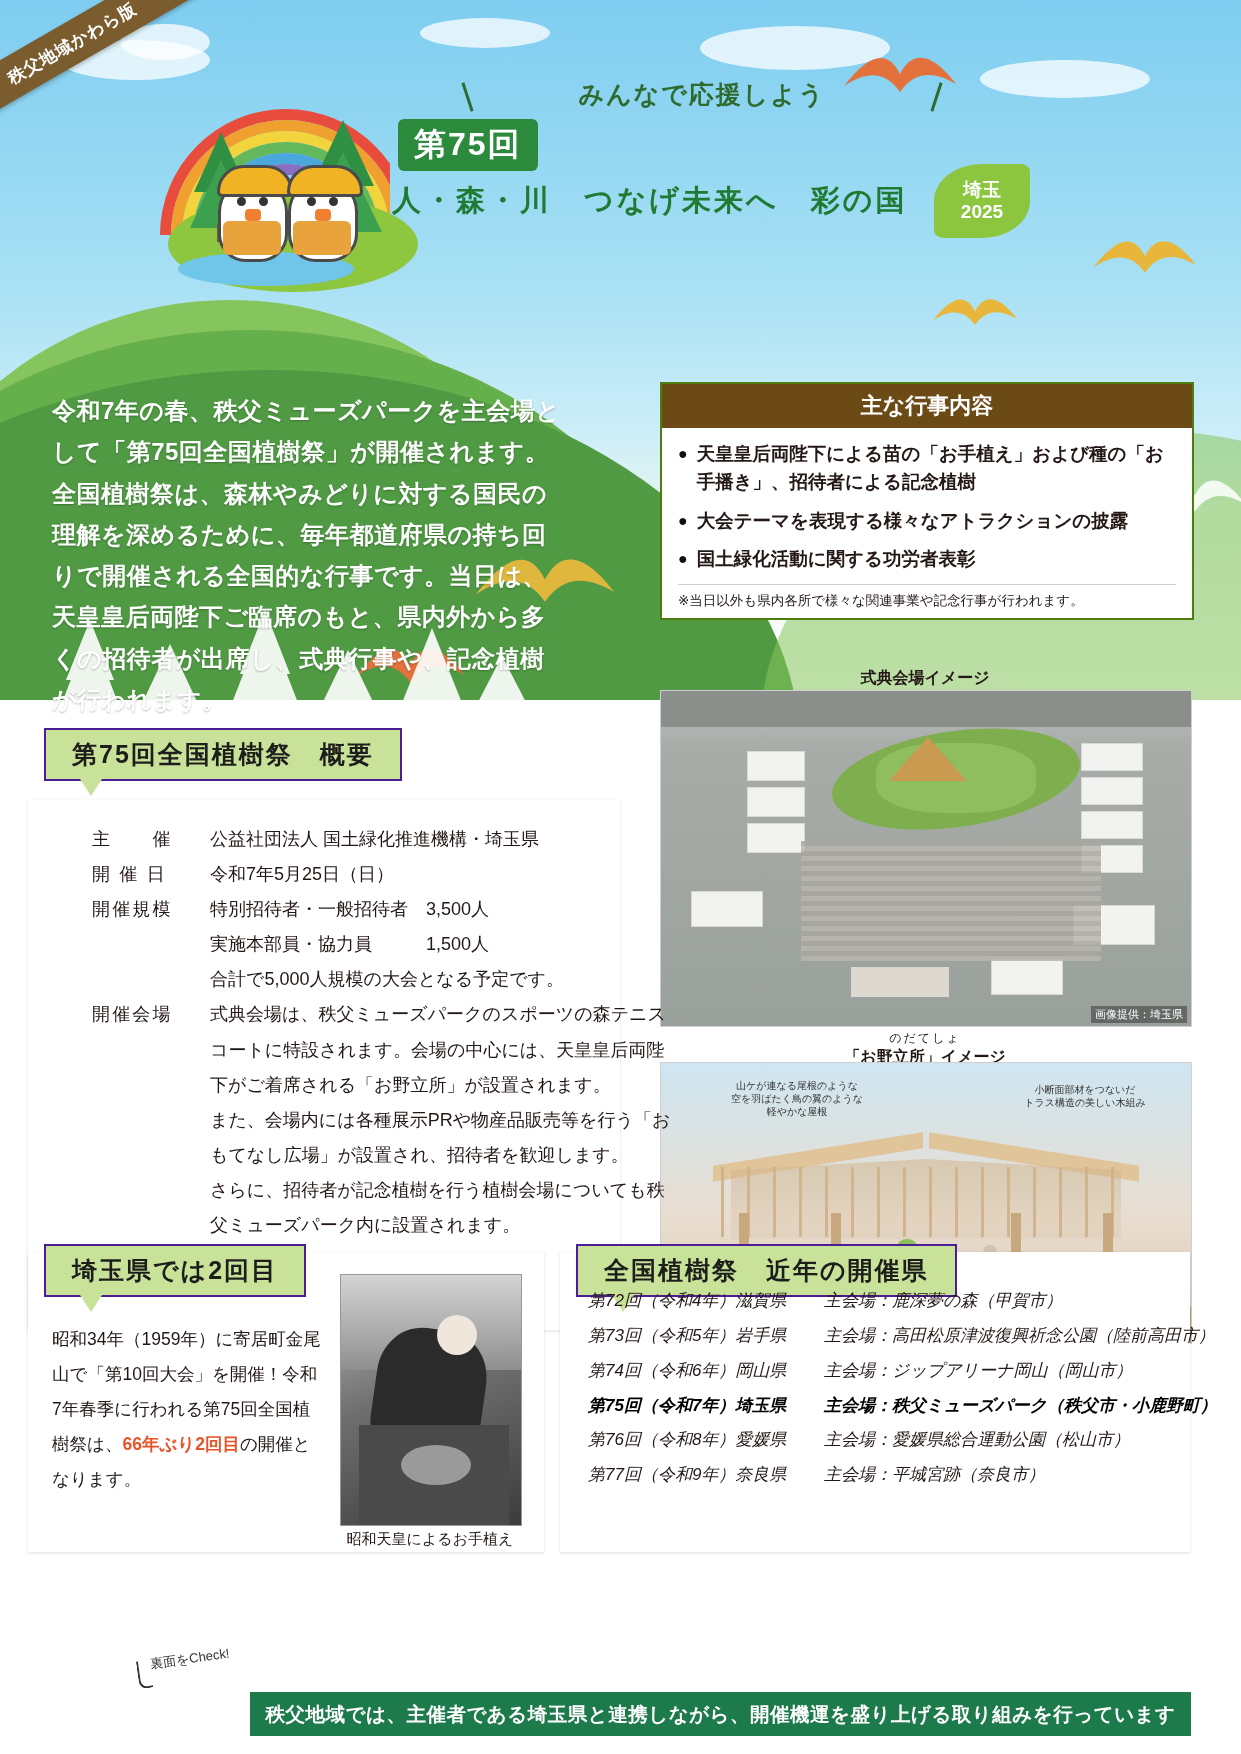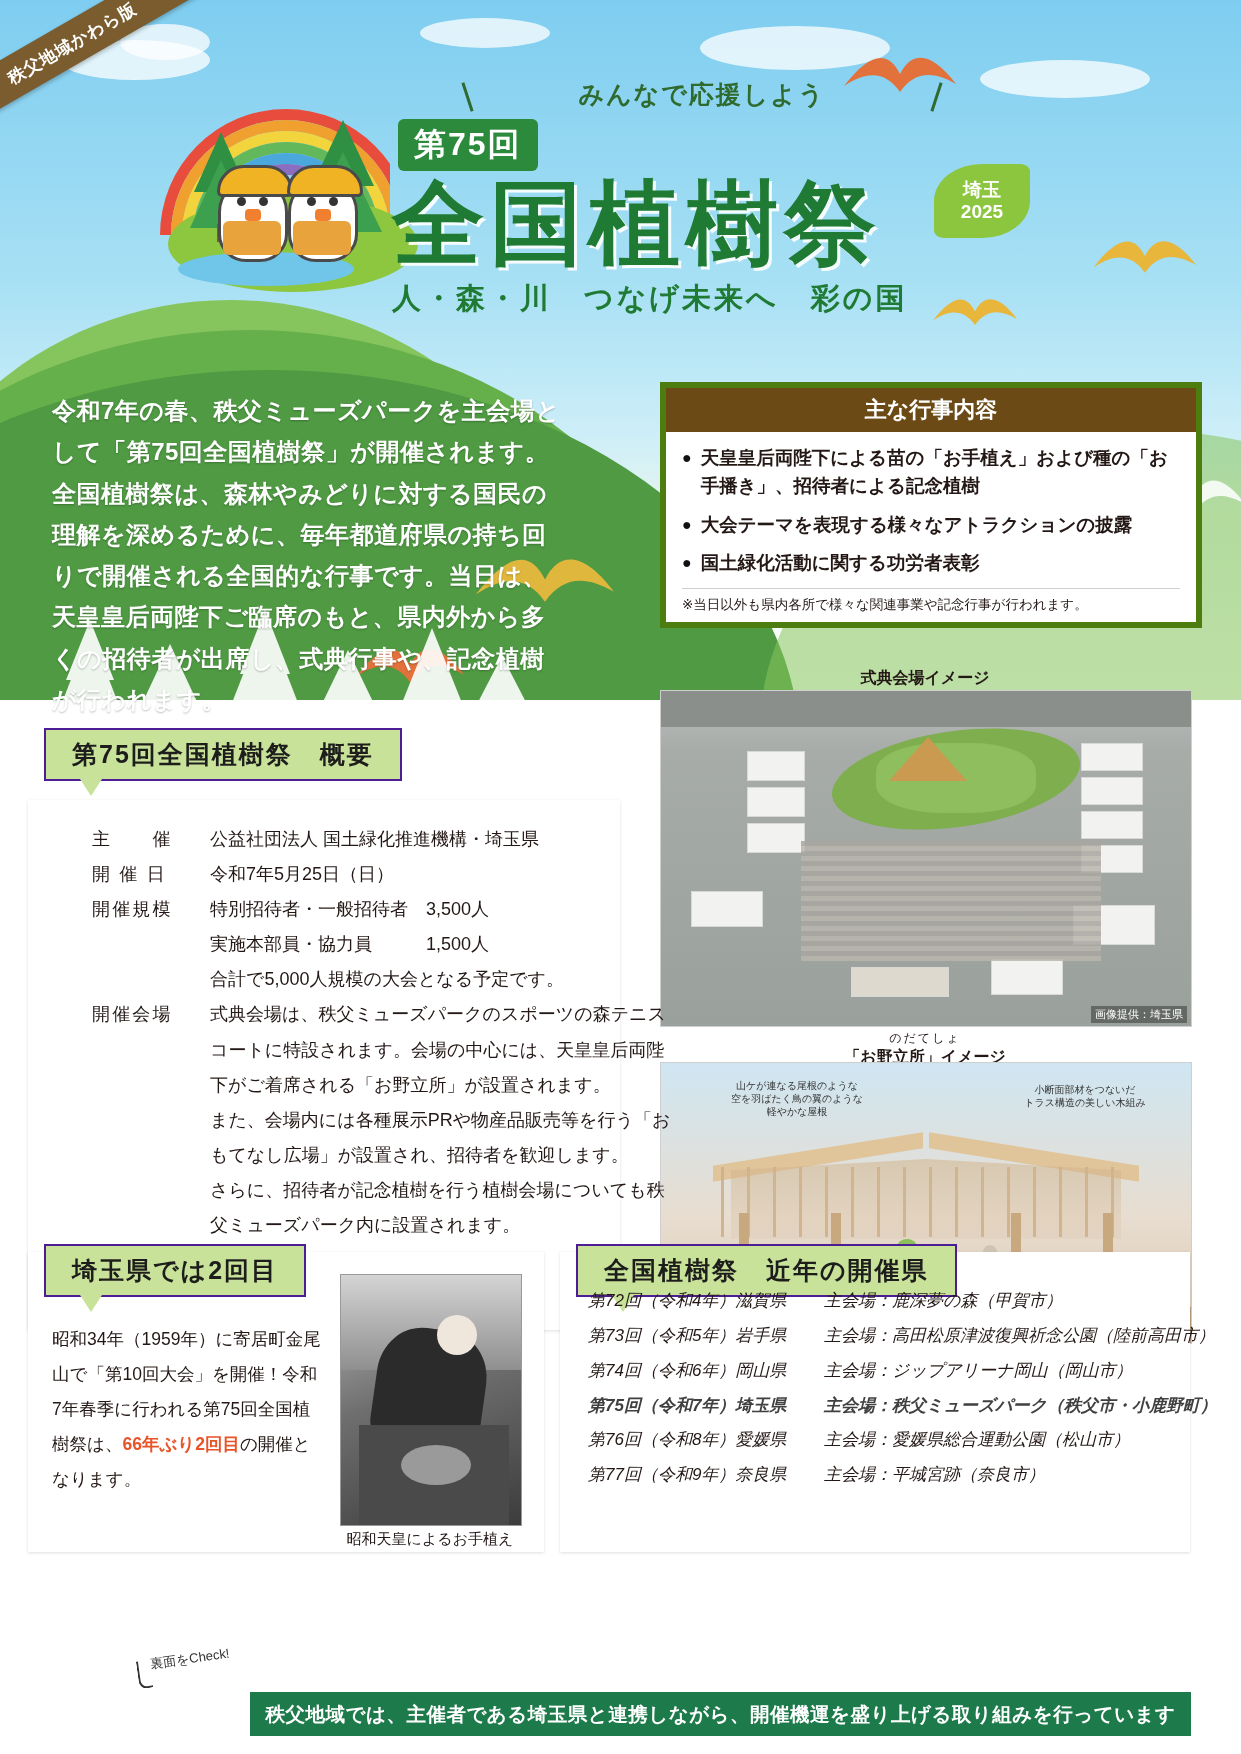--- a/index.html
+++ b/index.html
@@ -83,21 +83,21 @@
   
   .intro{
     position:absolute;left:52px;top:390px;width:510px;
     color:#fff;font-size:24px;font-weight:bold;line-height:1.72;letter-spacing:.5px;
     text-shadow:0 1px 2px rgba(0,0,0,.25);
   }
 
   
   .eventbox{
     position:absolute;left:660px;top:382px;width:530px;background:#fff;
-    border:6px solid #4d7c0f;
+    border:2px solid #4d7c0f;
   }
   .eventbox .hd{
     background:#6b4a16;color:#fff;text-align:center;font-weight:bold;font-size:22px;padding:7px 0;
   }
   .eventbox .bd{padding:12px 16px 8px 16px;}
   .ev-item{
     display:flex;gap:9px;font-size:18.5px;font-weight:bold;line-height:1.5;margin-bottom:11px;
   }
   .ev-item .dot{color:#111;font-size:16px;line-height:1.7;}
   .ev-note{font-size:13.5px;border-top:1px solid #cfcfcf;padding-top:7px;margin-top:2px;}
@@ -152,21 +152,21 @@
     background:linear-gradient(160deg,#bdbdbd,#6f6f6f 45%,#3c3c3c);
     border:1px solid #999;overflow:hidden;
   }
   .bw-cap{position:absolute;left:340px;top:1530px;width:180px;text-align:center;font-size:15px;}
 
   
   .recent{position:absolute;left:588px;top:1284px;width:600px;font-size:17px;line-height:2.05;font-style:italic;}
   .rrow{display:flex;white-space:nowrap;}
   .rrow .c1{width:190px;flex:0 0 190px;}
   .rrow .c2{flex:1;margin-left:46px;}
-  .rrow.mark{color:#404040;font-weight:bold;}
+  .rrow.mark{color:#000000;font-weight:bold;}
 
   
   .footer{
     position:absolute;left:250px;top:1692px;width:941px;height:44px;background:#1d7a4a;
     color:#fff;font-weight:bold;font-size:19.5px;display:flex;align-items:center;justify-content:center;
     letter-spacing:.5px;
   }
   .checkmark{
     position:absolute;left:150px;top:1650px;font-size:13px;color:#333;transform:rotate(-8deg);
   }
@@ -285,21 +285,20 @@
       <div class="beak"></div>
       <div class="vest"></div>
     </div>
   </div>
 
   <div class="title-wrap">
     <div class="subcopy">みんなで応援しよう</div>
     <div style="text-align:left;margin-top:8px;">
       <span class="badge75">第75回</span>
     </div>
-    <div class="maintitle">全国植樹祭</div>
     <div class="tagline">人・森・川　つなげ未来へ　彩の国</div>
     <div class="leafbadge">
       <span>埼玉</span>
       <span>2025</span>
     </div>
   </div>
 </div>
 
 <div class="ribbon">秩父地域かわら版</div>
 

